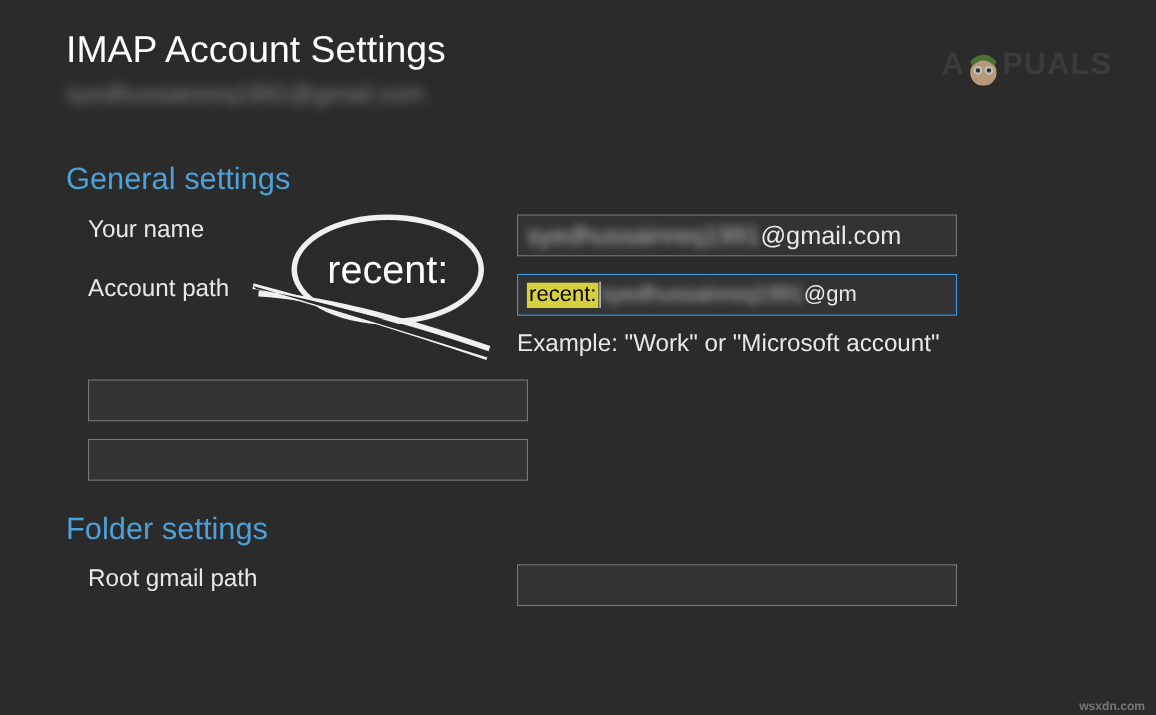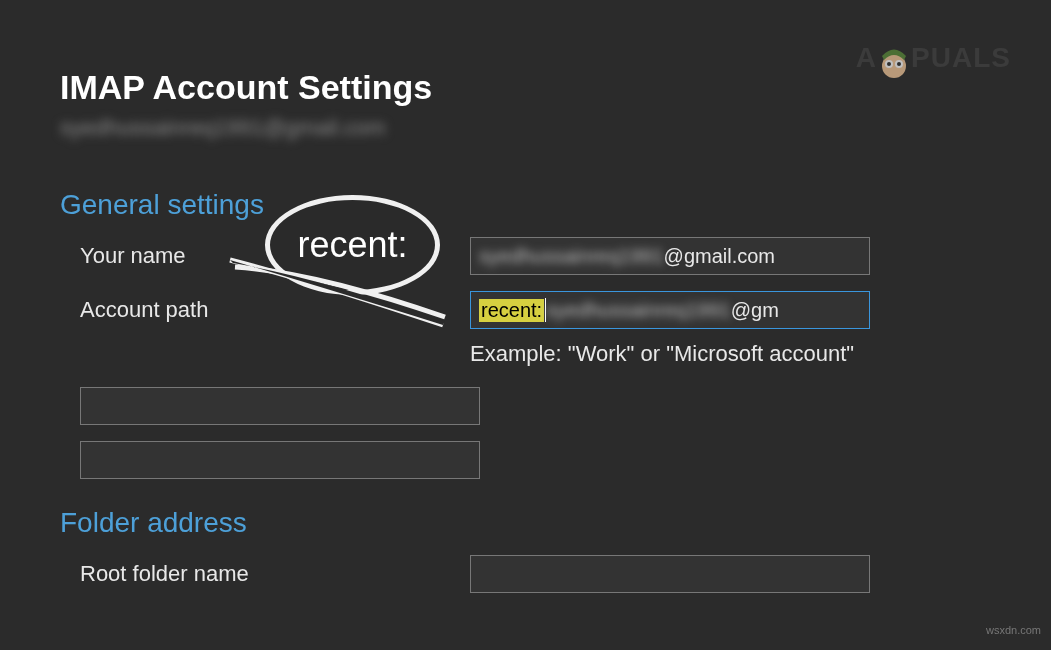--- a/index.html
+++ b/index.html
@@ -11,43 +11,43 @@
       width: 1051px;
       height: 650px;
       background-color: #2b2b2b;
       font-family: "Segoe UI", Arial, sans-serif;
       color: #ffffff;
       position: relative;
       overflow: hidden;
     }
     .page-title {
       font-size: 34px;
-      font-weight: 700;
+      font-weight: 400;
       color: #ffffff;
-      padding: 68px 0 0 60px;
+      padding: 26px 0 0 60px;
     }
     .account-email {
       font-size: 22px;
       color: #888888;
       padding: 8px 0 0 60px;
       filter: blur(5px);
       user-select: none;
     }
     .section-header {
       font-size: 28px;
       color: #4da0d8;
       font-weight: 400;
       padding: 48px 0 8px 60px;
     }
     .section-header.folder {
       padding-top: 20px;
     }
     .form-row {
       display: flex;
-      align-items: center;
+      align-items: flex-start;
       padding: 8px 12px 8px 80px;
       min-height: 44px;
     }
     .form-label {
       font-size: 22px;
       color: #e8e8e8;
       width: 390px;
       font-weight: 400;
     }
     .input-wrapper {
@@ -67,21 +67,21 @@
     }
     .text-input.empty {
       background-color: #333333;
     }
     .name-input {
       position: relative;
       width: 100%;
       height: 38px;
       background-color: #333333;
       border: 1px solid #777777;
-      font-size: 20px;
+      font-size: 23px;
       padding: 4px 8px;
       display: flex;
       align-items: center;
       overflow: hidden;
     }
     .blurred-part {
       filter: blur(4px);
       color: #bbbbbb;
       white-space: nowrap;
     }
@@ -160,24 +160,25 @@
       letter-spacing: 1px;
     }
     .logo-avatar {
       width: 40px;
       height: 40px;
       margin: 0 -3px;
       position: relative;
     }
     .attribution {
       position: absolute;
-      bottom: 14px;
+      bottom: 2px;
       right: 10px;
       font-size: 11px;
       color: #777777;
+      font-weight: bold;
     }
   </style>
 </head>
 <body>
 
 <h1 class="page-title">IMAP Account Settings</h1>
 <div class="account-email">syedhussainreq1991@gmail.com</div>
 
 <div class="section-header">General settings</div>
 
@@ -210,24 +211,24 @@
     <input type="text" class="text-input empty" value="" style="">
   </div>
 </div>
 
 <div class="form-row">
   <div class="input-wrapper">
     <input type="text" class="text-input empty" value="" style="">
   </div>
 </div>
 
-<div class="section-header folder">Folder address</div>
-
-<div class="form-row">
-  <div class="form-label">Root folder name</div>
+<div class="section-header folder">Folder settings</div>
+
+<div class="form-row">
+  <div class="form-label">Root gmail path</div>
   <div class="input-wrapper">
     <input type="text" class="text-input empty" value="" style="">
   </div>
 </div>
 
 <div class="callout">
   <div class="callout-bubble">
     <span class="callout-text">recent:</span>
   </div>
   <svg class="callout-tail" width="230" height="80" viewBox="0 0 230 80">

